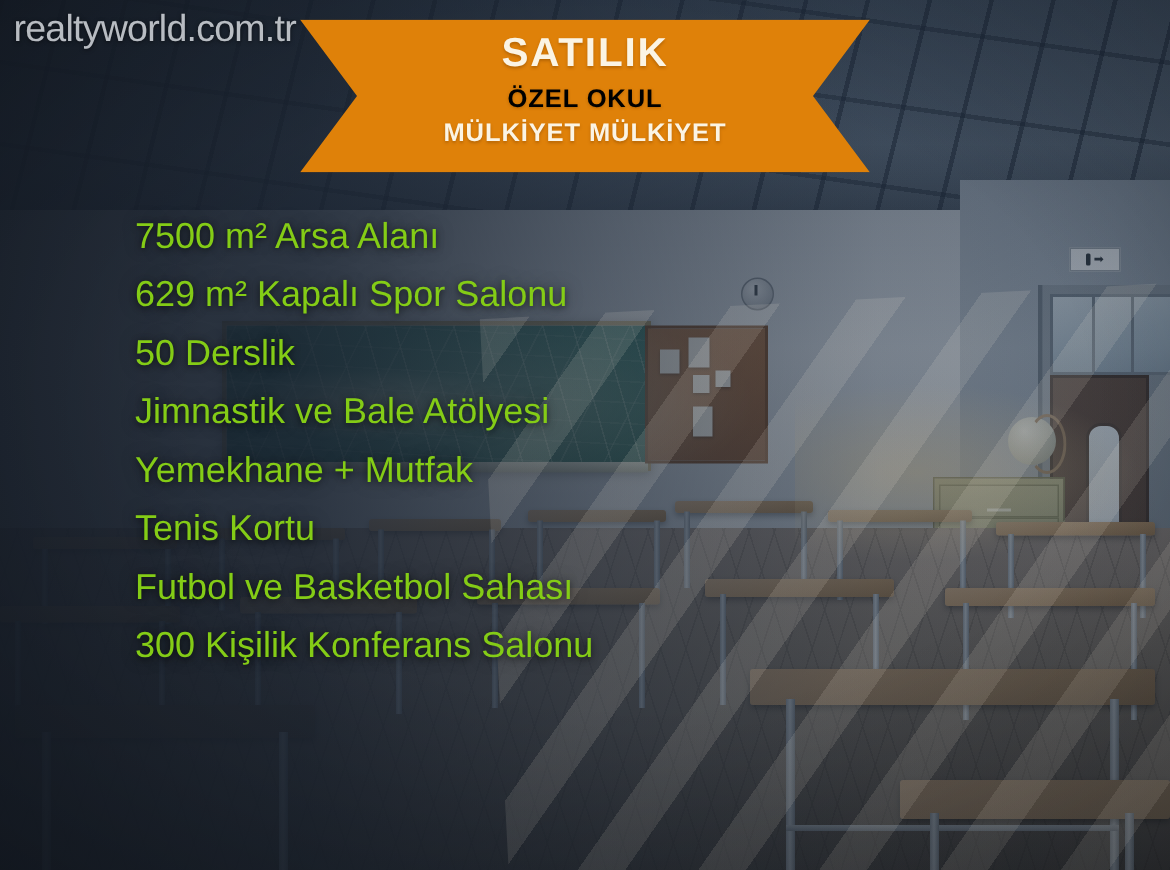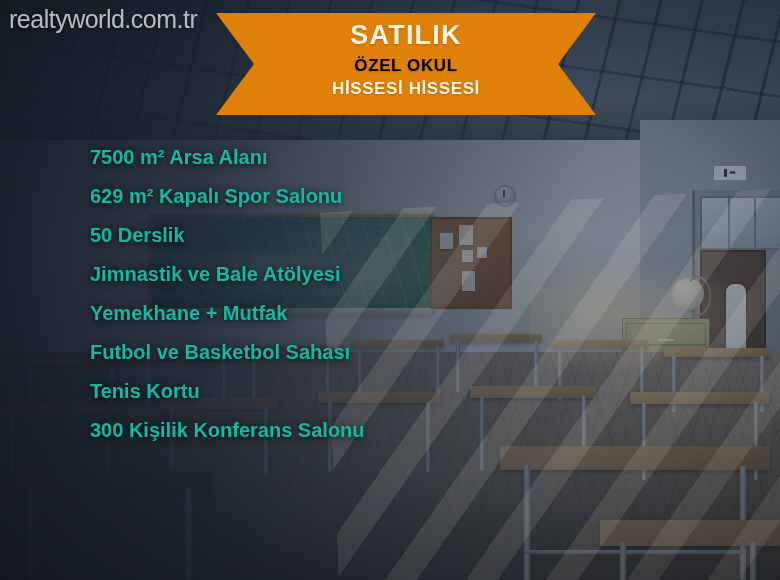--- a/index.html
+++ b/index.html
@@ -335,21 +335,21 @@
     letter-spacing: -0.5px;
     color: rgba(232,236,241,.78);
     text-shadow: 0 1px 3px rgba(0,0,0,.55);
     white-space: nowrap;
     z-index: 40;
   }
 
   
   .ribbon {
     position: absolute;
-    left: 216px; top: 13px;
+    left: 200px; top: 13px;
     width: 380px; height: 102px;
     background: #DF8109;
     clip-path: polygon(
       0% 0%,
       100% 0%,
       90% 50%,
       100% 100%,
       0% 100%,
       10% 50%
     );
@@ -392,23 +392,23 @@
   .features {
     position: absolute;
     left: 90px; top: 138px;
     width: 620px;
     z-index: 30;
     margin: 0;
     padding: 0;
     list-style: none;
   }
   .feature-item {
-    font-size: 20px;
-    font-weight: 700;
-    color: #14b8a6;
+    font-size: 24px;
+    font-weight: 400;
+    color: #84cc16;
     line-height: 39px;
     white-space: nowrap;
     text-shadow: 0 1px 4px rgba(0,0,0,.55), 0 0 12px rgba(0,0,0,.35);
   }
 </style>
 </head>
 <body>
 
 <div id="poster">
 
@@ -557,27 +557,27 @@
     <div class="tint-left"></div>
     <div class="wm-strokes"></div>
     <div class="vignette"></div>
   </div>
 
   <div class="watermark">realtyworld.com.tr</div>
 
   <div class="ribbon">
     <div class="ribbon-title">SATILIK</div>
     <div class="ribbon-sub">ÖZEL OKUL</div>
-    <div class="ribbon-sub2">HİSSESİ HİSSESİ</div>
+    <div class="ribbon-sub2">MÜLKİYET MÜLKİYET</div>
   </div>
 
   <ul class="features">
     <li class="feature-item">7500 m² Arsa Alanı</li>
     <li class="feature-item">629 m² Kapalı Spor Salonu</li>
     <li class="feature-item">50 Derslik</li>
     <li class="feature-item">Jimnastik ve Bale Atölyesi</li>
     <li class="feature-item">Yemekhane + Mutfak</li>
+    <li class="feature-item">Tenis Kortu</li>
     <li class="feature-item">Futbol ve Basketbol Sahası</li>
-    <li class="feature-item">Tenis Kortu</li>
     <li class="feature-item">300 Kişilik Konferans Salonu</li>
   </ul>
 
 </div>
 
 </body></html>

